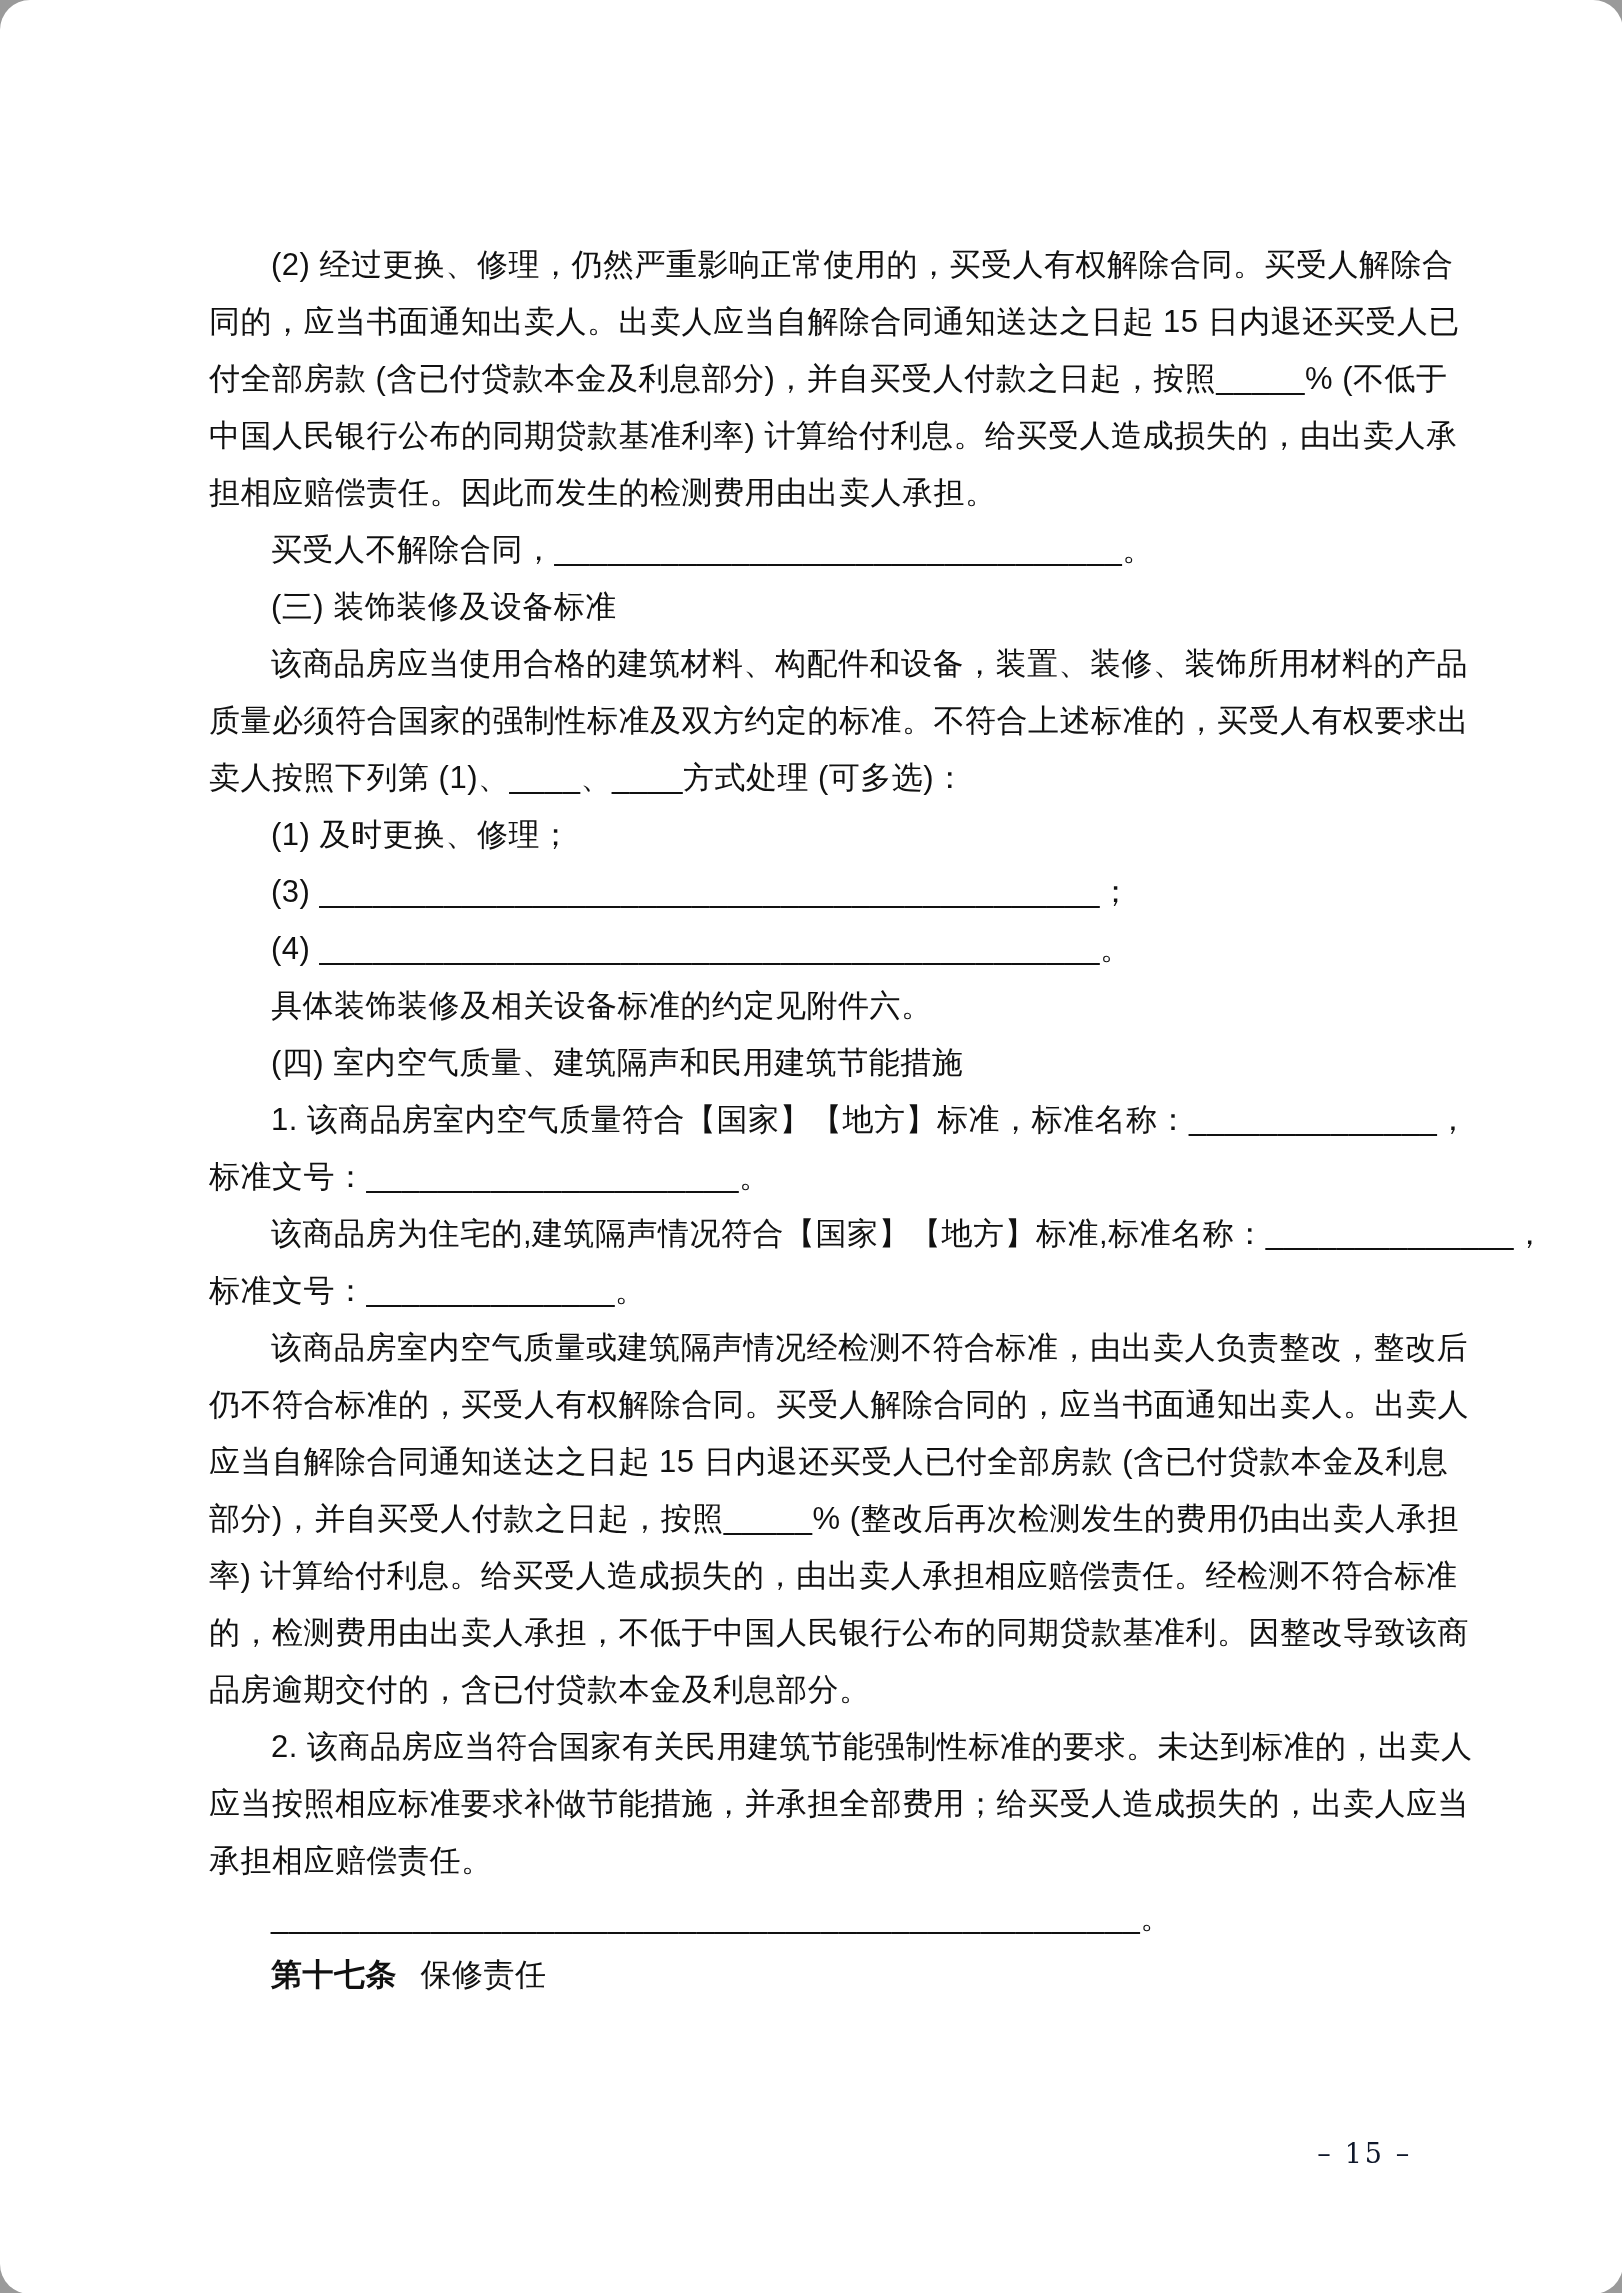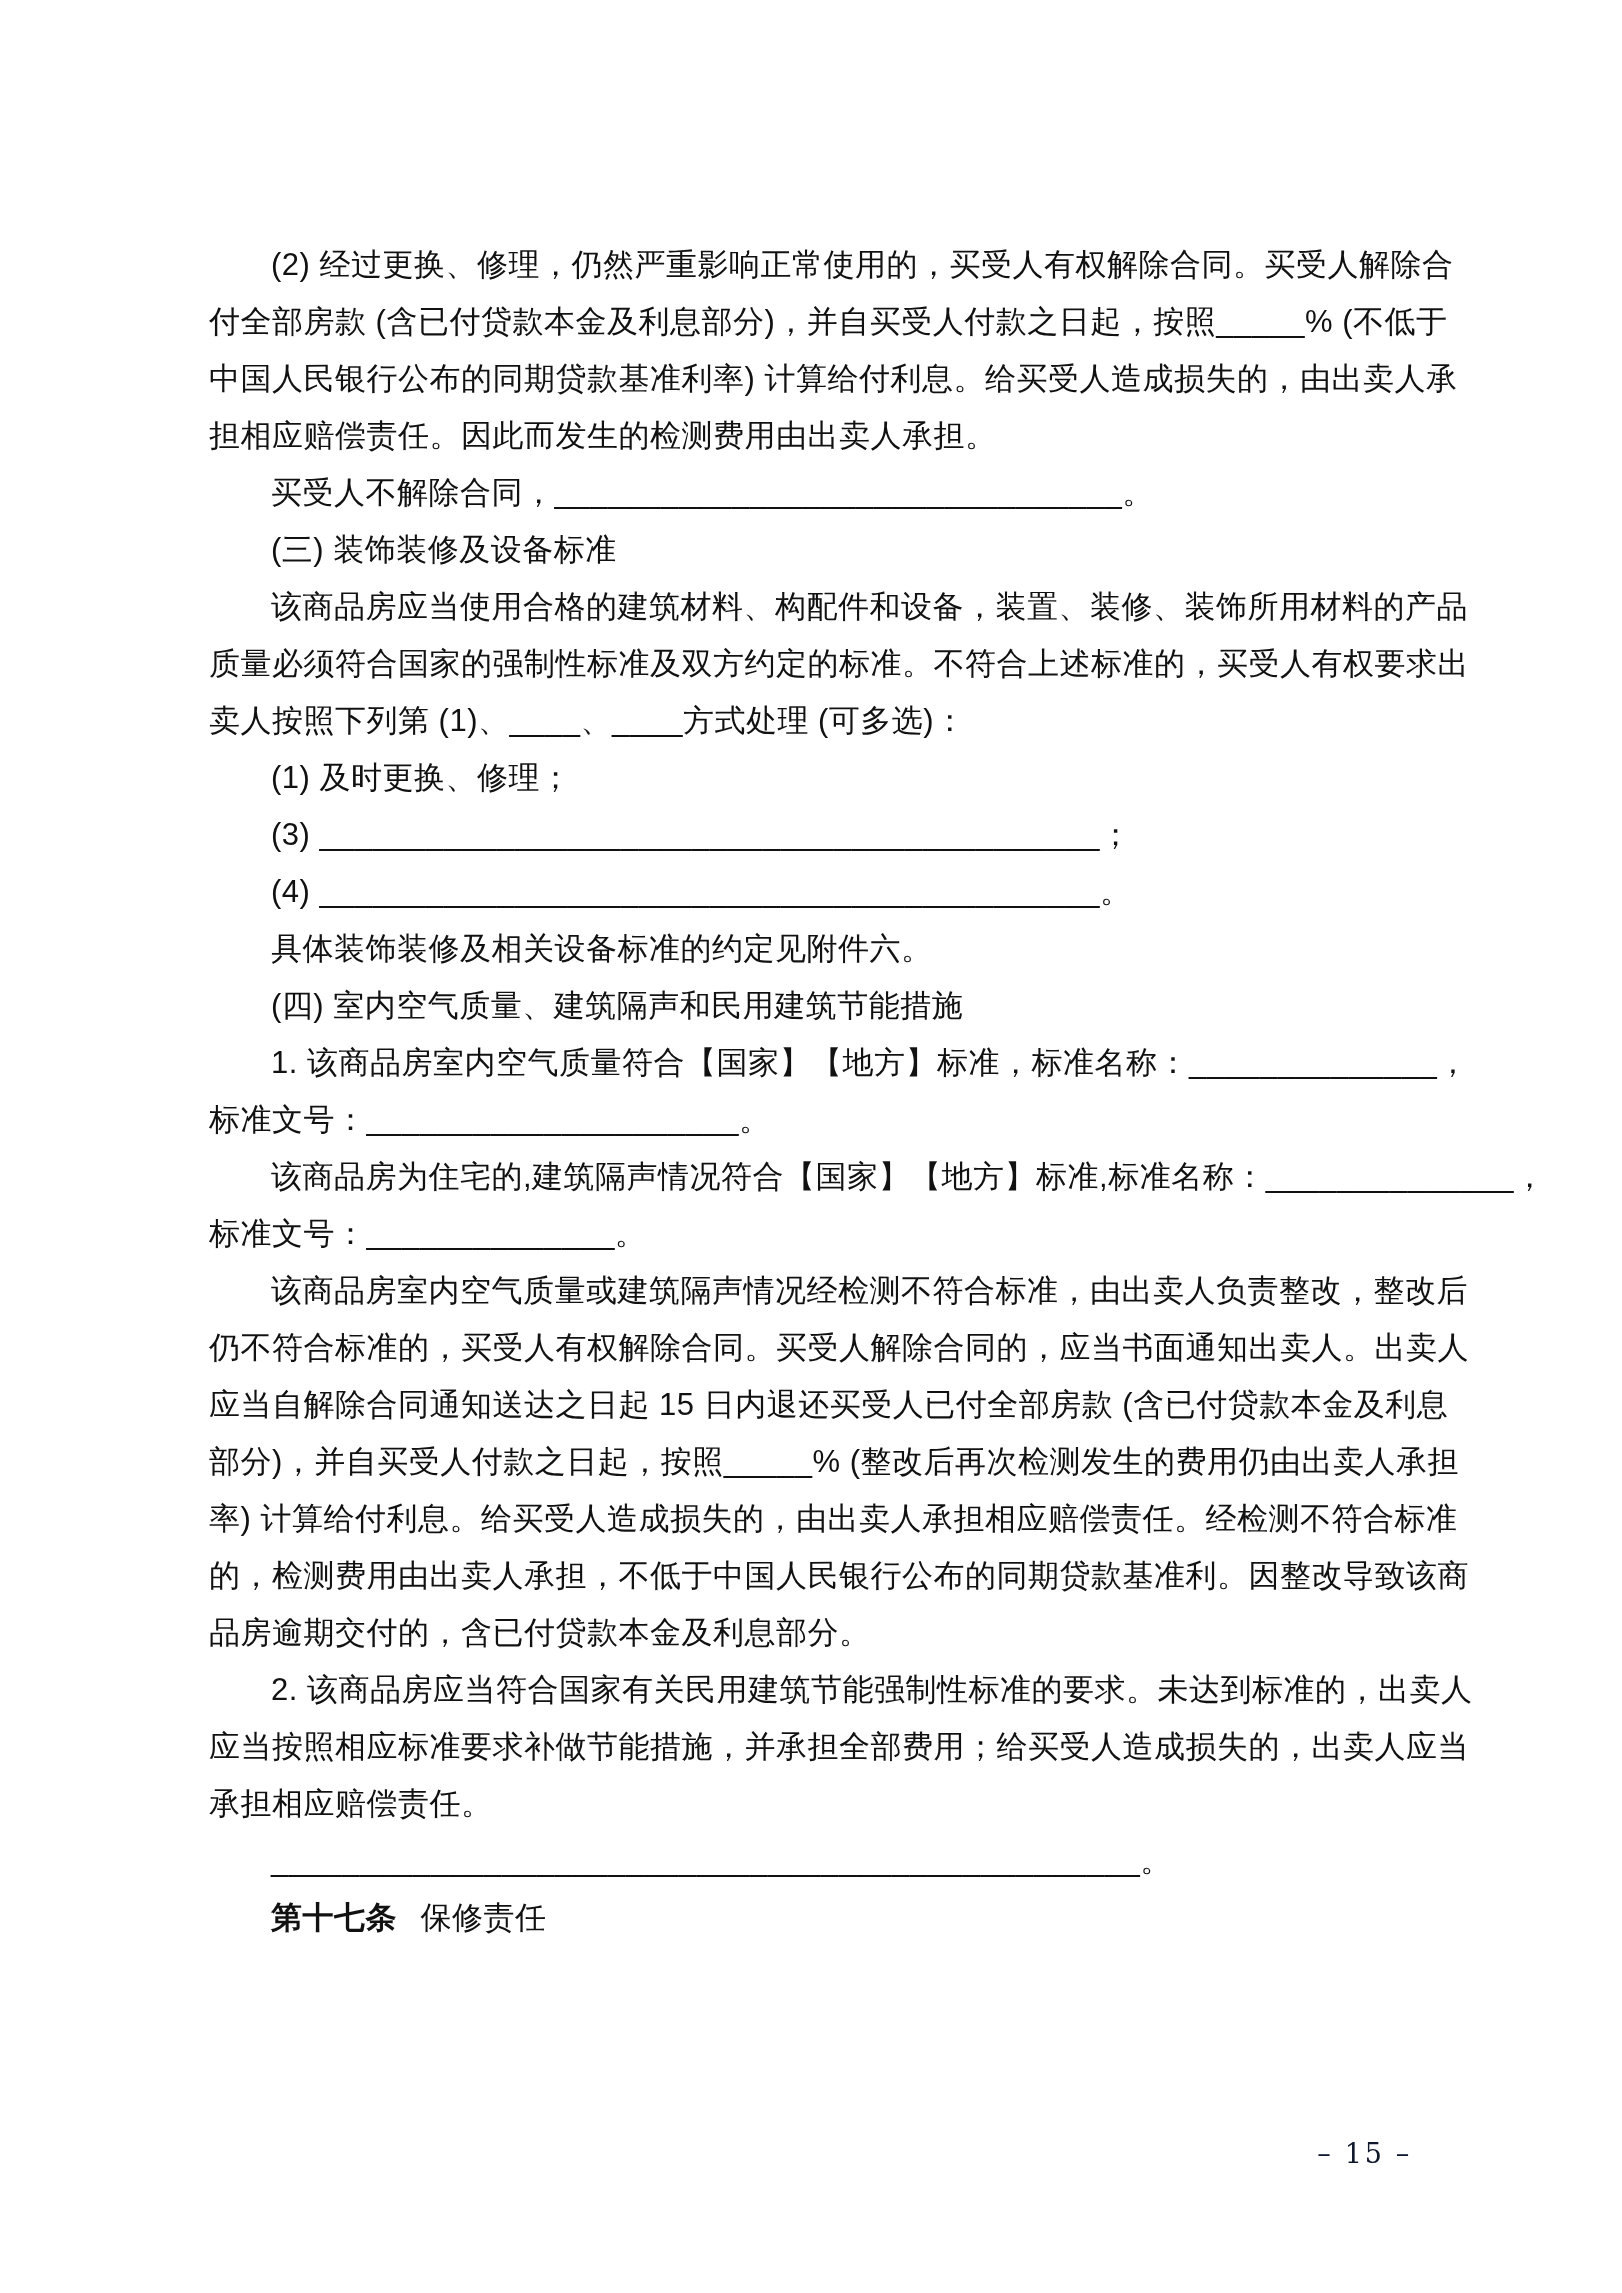--- a/index.html
+++ b/index.html
@@ -9,20 +9,21 @@
   }
   .page {
     position: relative;
     width: 1623px;
     height: 2294px;
     margin: 0 auto;
     background: #ffffff;
     overflow: hidden;
     font-family: "Liberation Sans", "DejaVu Sans", sans-serif;
     color: #111111;
+    border-radius: 30px;
   }
   .doc-body {
     padding: 236px 209px 0 209px;
   }
   .line {
     font-size: 31px;
     line-height: 57px;
     height: 57px;
     white-space: nowrap;
     letter-spacing: 0.5px;
@@ -51,20 +52,21 @@
   }
 </style>
 </head>
 <body>
 
 <div class="page">
 
   <div class="doc-body">
 
   <div class="line indent">(2) 经过更换、修理，仍然严重影响正常使用的，买受人有权解除合同。买受人解除合</div>
+      <div class="line">同的，应当书面通知出卖人。出卖人应当自解除合同通知送达之日起 15 日内退还买受人已</div>
       <div class="line">付全部房款 (含已付贷款本金及利息部分)，并自买受人付款之日起，按照_____% (不低于</div>
       <div class="line">中国人民银行公布的同期贷款基准利率) 计算给付利息。给买受人造成损失的，由出卖人承</div>
       <div class="line">担相应赔偿责任。因此而发生的检测费用由出卖人承担。</div>
       <div class="line indent">买受人不解除合同，________________________________。</div>
       <div class="line indent">(三) 装饰装修及设备标准</div>
       <div class="line indent">该商品房应当使用合格的建筑材料、构配件和设备，装置、装修、装饰所用材料的产品</div>
       <div class="line">质量必须符合国家的强制性标准及双方约定的标准。不符合上述标准的，买受人有权要求出</div>
       <div class="line">卖人按照下列第 (1)、____、____方式处理 (可多选)：</div>
       <div class="line indent">(1) 及时更换、修理；</div>
       <div class="line indent">(3) ____________________________________________；</div>

